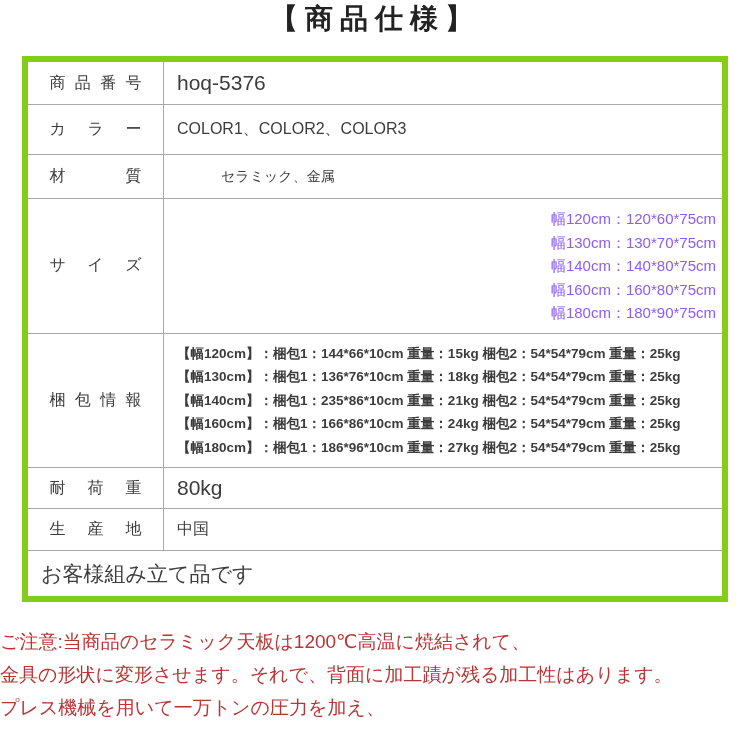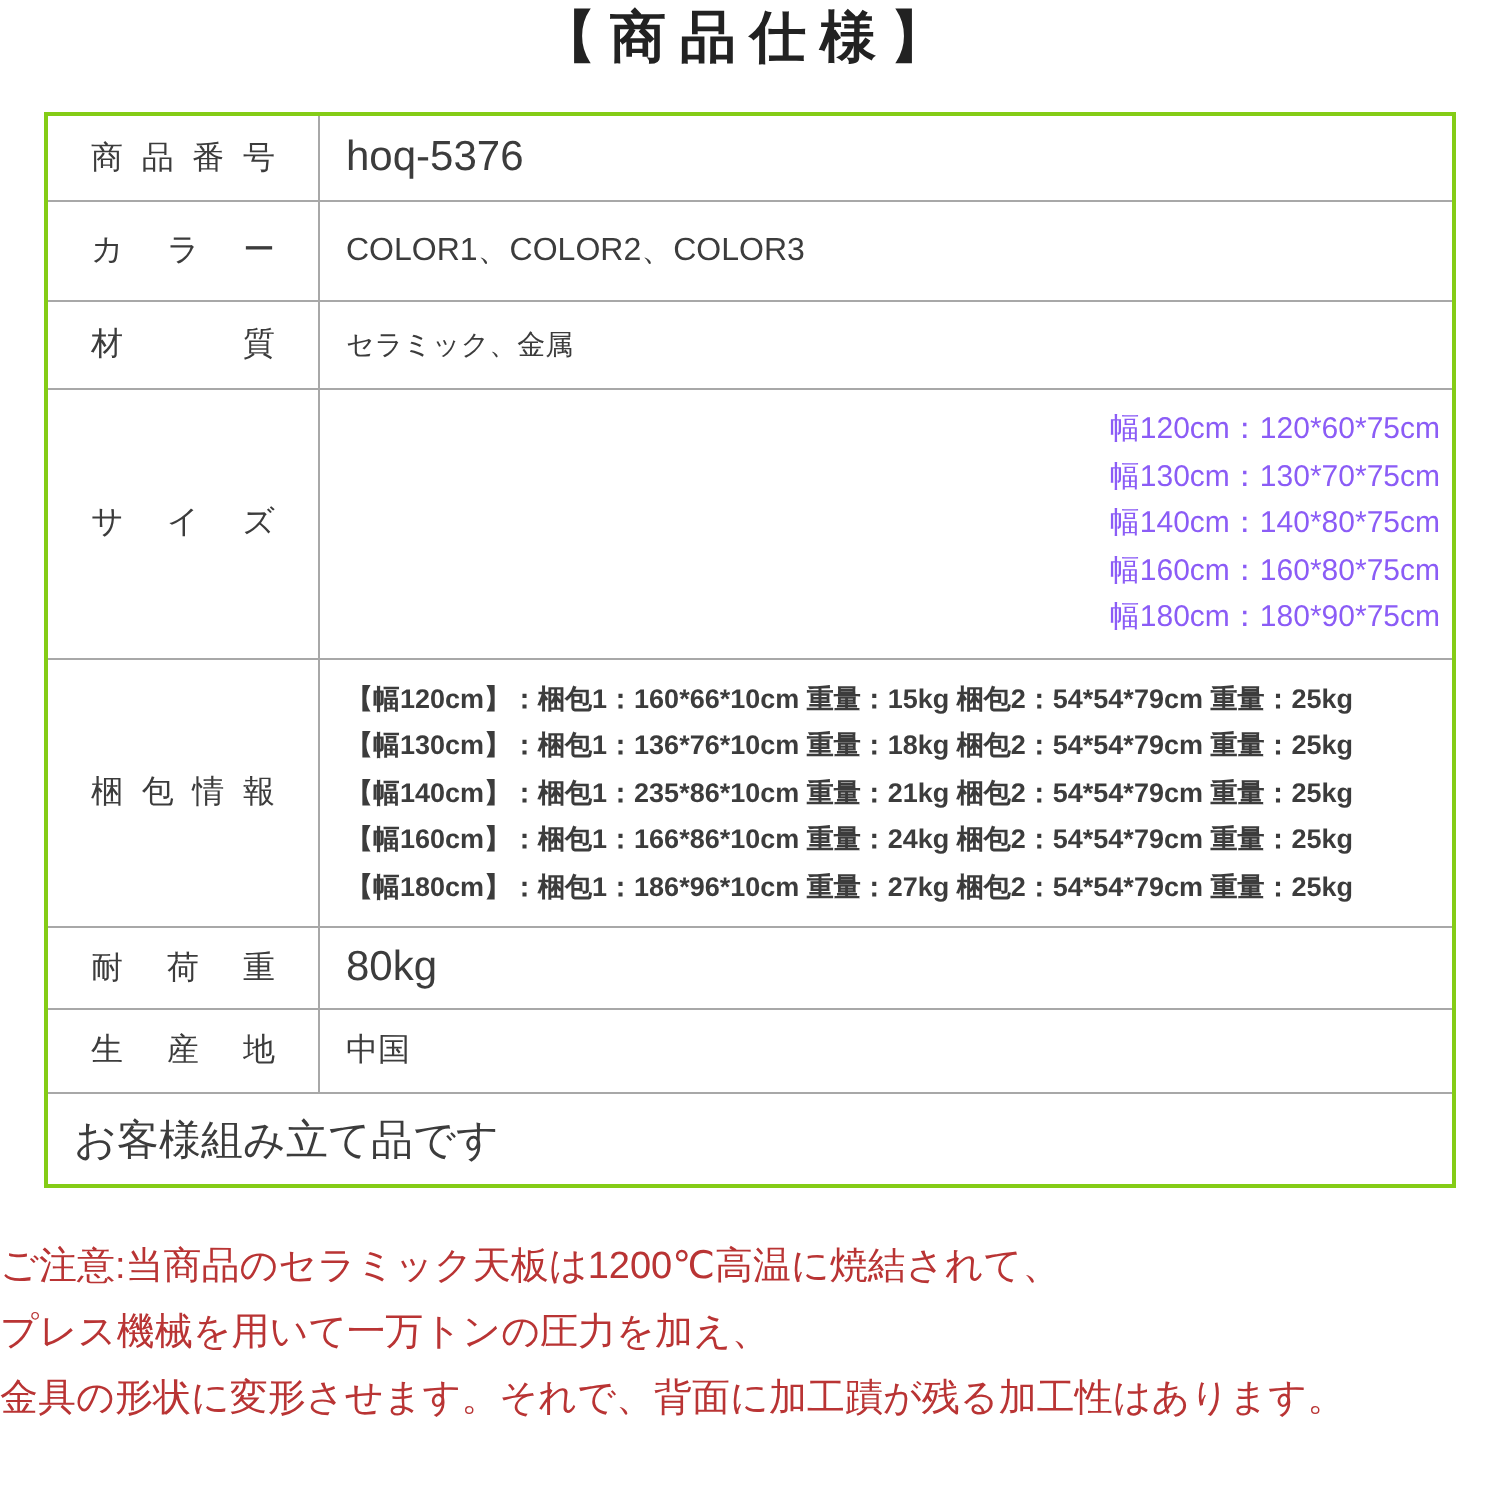--- a/index.html
+++ b/index.html
@@ -14,33 +14,33 @@
     text-align: center;
     font-size: 28px;
     font-weight: 600;
     letter-spacing: 7px;
     color: #222222;
   }
 
   .spec-table {
     width: 706px;
     margin: 18px auto 0 auto;
-    border: 2px solid #84cc16;
+    border: 6px solid #84cc16;
     background: #ffffff;
   }
   .spec-row {
     display: flex;
     align-items: stretch;
     border-bottom: 1px solid #a8a8a8;
   }
   .spec-row:last-child { border-bottom: none; }
 
   .r0 { min-height: 43px; }
   .r1 { min-height: 50px; }
-  .r2 { min-height: 44px; }
+  .r2 { min-height: 44px; gap: 44px; }
   .r3 { min-height: 120px; }
   .r4 { min-height: 119px; }
   .r5 { min-height: 40px; }
   .r6 { min-height: 42px; }
   .r7 { min-height: 45px; }
 
   .cell-label {
     width: 136px;
     flex: 0 0 136px;
     display: flex;
@@ -140,21 +140,21 @@
       <div class="size-line">幅160cm：160*80*75cm</div>
       <div class="size-line">幅180cm：180*90*75cm</div>
     </div>
   </div>
 
   <div class="spec-row r4">
     <div class="cell-label">
       <span class="label-inner">梱包情報</span>
     </div>
     <div class="cell-value">
-      <div class="pack-line">【幅120cm】：梱包1：160*66*10cm  重量：15kg 梱包2：54*54*79cm 重量：25kg</div>
+      <div class="pack-line">【幅120cm】：梱包1：144*66*10cm  重量：15kg 梱包2：54*54*79cm 重量：25kg</div>
       <div class="pack-line">【幅130cm】：梱包1：136*76*10cm  重量：18kg 梱包2：54*54*79cm 重量：25kg</div>
       <div class="pack-line">【幅140cm】：梱包1：235*86*10cm  重量：21kg 梱包2：54*54*79cm 重量：25kg</div>
       <div class="pack-line">【幅160cm】：梱包1：166*86*10cm  重量：24kg 梱包2：54*54*79cm 重量：25kg</div>
       <div class="pack-line">【幅180cm】：梱包1：186*96*10cm  重量：27kg 梱包2：54*54*79cm 重量：25kg</div>
     </div>
   </div>
 
   <div class="spec-row r5">
     <div class="cell-label">
       <span class="label-inner">耐荷重</span>
@@ -176,15 +176,15 @@
   <div class="spec-row r7">
     <div class="cell-value v-lg">
       <span>お客様組み立て品です</span>
     </div>
   </div>
 
 </div>
 
 <div class="notice">
   <div class="notice-line">ご注意:当商品のセラミック天板は1200℃高温に焼結されて、</div>
+  <div class="notice-line">金具の形状に変形させます。それで、背面に加工蹟が残る加工性はあります。</div>
   <div class="notice-line">プレス機械を用いて一万トンの圧力を加え、</div>
-  <div class="notice-line">金具の形状に変形させます。それで、背面に加工蹟が残る加工性はあります。</div>
 </div>
 
 </body></html>

